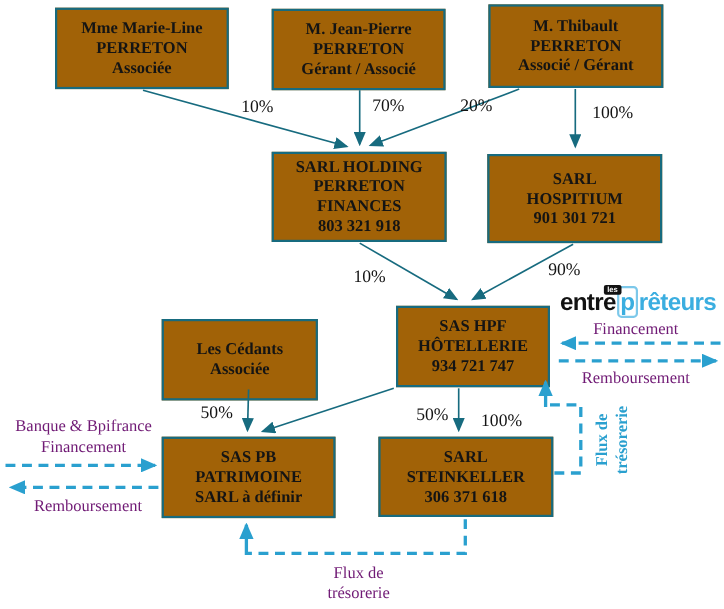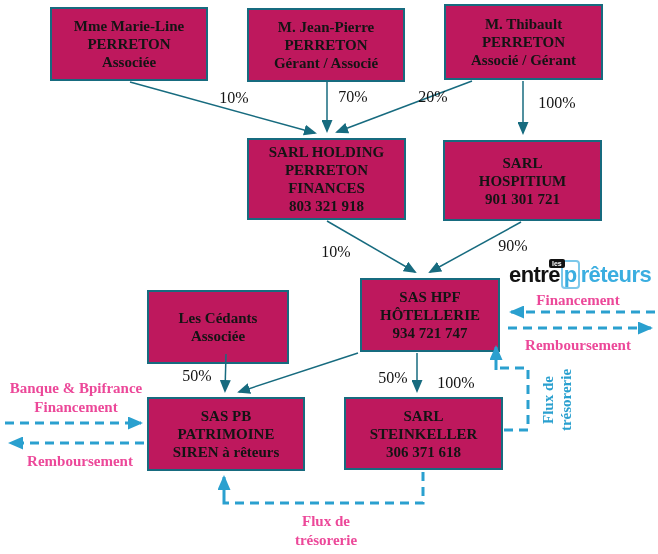--- a/index.html
+++ b/index.html
@@ -1,34 +1,34 @@
 <!DOCTYPE html>
 <html><head>
 <meta charset="utf-8">
 <style>
   html,body{margin:0;padding:0;background:#ffffff;}
   #stage{
     position:relative;width:658px;height:554px;background:#ffffff;overflow:hidden;
     font-family:"Liberation Serif","DejaVu Serif",serif;color:#141414;
   }
   .box{
-    position:absolute;box-sizing:border-box;border:2px solid #176B7F;background:#be185d;
+    position:absolute;box-sizing:border-box;border:2px solid #176B7F;background:#a16207;
     display:flex;flex-direction:column;justify-content:center;align-items:center;
     text-align:center;line-height:18px;font-size:15px;z-index:1;
   }
   .box .t{font-weight:bold;}
   .box .s{font-weight:bold;}
   svg.layer{position:absolute;left:0;top:0;z-index:2;pointer-events:none;}
   .pct{
     position:absolute;transform:translate(-50%,-50%);font-size:16px;
     color:#141414;z-index:3;white-space:nowrap;
   }
   .blue{
-    position:absolute;transform:translate(-50%,-50%);font-size:15px;font-weight:bold;
-    color:#ec4899;z-index:3;white-space:nowrap;text-align:center;line-height:19px;
+    position:absolute;transform:translate(-50%,-50%);font-size:15px;font-weight:normal;
+    color:#701a75;z-index:3;white-space:nowrap;text-align:center;line-height:19px;
   }
   .fluxv{
     position:absolute;left:557px;top:400px;transform:translate(-50%,-50%) rotate(-90deg);
     font-size:15px;font-weight:bold;color:#2AA0CF;z-index:3;white-space:nowrap;
     text-align:center;line-height:18px;
   }
   .logo{
     position:absolute;left:509px;top:262px;width:140px;height:32px;z-index:3;
     font-family:"Liberation Sans","DejaVu Sans",sans-serif;font-weight:bold;
     font-size:22px;letter-spacing:-0.6px;white-space:nowrap;
@@ -84,21 +84,21 @@
 
   <div class="box" style="left:360px;top:278px;width:140px;height:74px">
     <div class="t">SAS HPF</div>
     <div class="t">HÔTELLERIE</div>
     <div class="s">934 721 747</div>
   </div>
 
   <div class="box" style="left:147px;top:397px;width:158px;height:74px">
     <div class="t">SAS PB</div>
     <div class="t">PATRIMOINE</div>
-    <div class="s">SIREN à rêteurs</div>
+    <div class="s">SARL à définir</div>
   </div>
 
   <div class="box" style="left:344px;top:397px;width:159px;height:73px">
     <div class="t">SARL</div>
     <div class="t">STEINKELLER</div>
     <div class="s">306 371 618</div>
   </div>
 
   <svg class="layer" width="658" height="554" viewBox="0 0 658 554">
     <defs>

